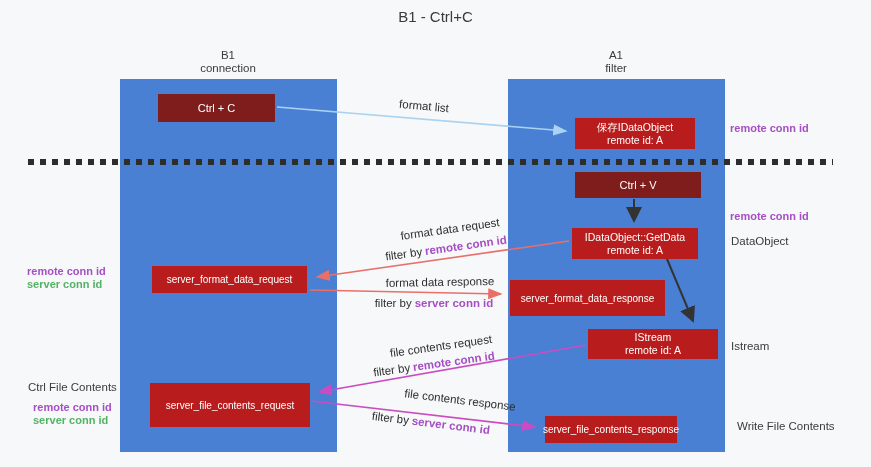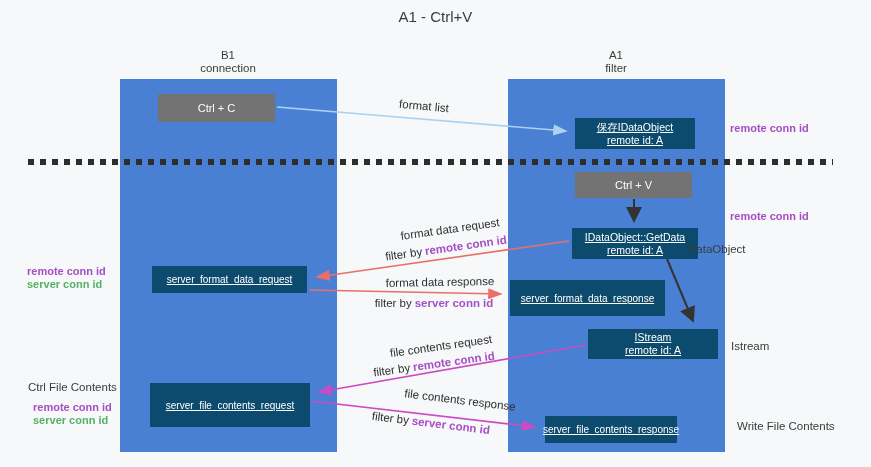--- a/index.html
+++ b/index.html
@@ -46,22 +46,22 @@
     display:flex;
     flex-direction:column;
     align-items:center;
     justify-content:center;
     color:#ffffff;
     text-align:center;
     font-size:11px;
     line-height:13px;
   }
   .node .l2 { font-size:10.5px; }
-  .green  { background:#737373; }
-  .orange { background:#0c4a6e;text-decoration:underline; }
+  .green  { background:#7f1d1d; }
+  .orange { background:#b91c1c; }
   .mono-label { font-size:10px; }
   .arrow-label {
     position:absolute;
     white-space:nowrap;
     font-size:11.5px;
     color:#2f2f2f;
   }
   .rot { transform:translate(-50%,-50%) rotate(var(--r,0deg)); }
   .filter-key { font-weight:bold; color:#a64fc4; margin-left:3px; }
   .side-label {
@@ -82,21 +82,21 @@
   svg.arrows {
     position:absolute;
     left:0; top:0;
     pointer-events:none;
   }
 </style>
 </head>
 <body>
 
 <div class="abs title">
-  <div>A1 - Ctrl+V</div>
+  <div>B1 - Ctrl+C</div>
 </div>
 
 <div class="lane-header" style="left:168px;">
   <div>B1</div>
   <div>connection</div>
 </div>
 <div class="lane-header" style="left:556px;">
   <div>A1</div>
   <div>filter</div>
 </div>
@@ -132,21 +132,21 @@
 
 <div class="node green" style="left:158px; top:94px; width:117px; height:28px;">
   <span>Ctrl + C</span>
 </div>
 
 <div class="node orange" style="left:575px; top:118px; width:120px; height:31px;">
   <span class="l2">保存IDataObject</span>
   <span class="l2">remote id: A</span>
 </div>
 
-<div class="node green" style="left:575px; top:172px; width:117px; height:26px;">
+<div class="node green" style="left:575px; top:172px; width:126px; height:26px;">
   <span>Ctrl + V</span>
 </div>
 
 <div class="node orange" style="left:572px; top:228px; width:126px; height:31px;">
   <span class="l2">IDataObject::GetData</span>
   <span class="l2">remote id: A</span>
 </div>
 
 <div class="node orange mono-label" style="left:152px; top:266px; width:155px; height:27px;">
   <span>server_format_data_request</span>
@@ -186,21 +186,21 @@
   <span>filter by</span><span class="filter-key">remote conn id</span>
 </div>
 
 <div class="arrow-label rot" style="left:460px; top:400px; --r:7deg;">file contents response</div>
 <div class="arrow-label rot" style="left:431px; top:423px; --r:7deg;">
   <span>filter by</span><span class="filter-key">server conn id</span>
 </div>
 
 <div class="side-label purple" style="left:730px; top:122px;">remote conn id</div>
 <div class="side-label purple" style="left:730px; top:210px;">remote conn id</div>
-<div class="plain" style="left:688px; top:235px;margin-top:8px;">DataObject</div>
+<div class="plain" style="left:731px; top:235px;">DataObject</div>
 <div class="plain" style="left:731px; top:340px;">Istream</div>
 <div class="plain" style="left:737px; top:420px;">Write File Contents</div>
 
 <div class="side-label purple" style="left:27px; top:265px;">remote conn id</div>
 <div class="side-label greentx" style="left:27px; top:278px;">server conn id</div>
 <div class="plain" style="left:28px; top:381px;">Ctrl File Contents</div>
 <div class="side-label purple" style="left:33px; top:401px;">remote conn id</div>
 <div class="side-label greentx" style="left:33px; top:414px;">server conn id</div>
 
 </body></html>

